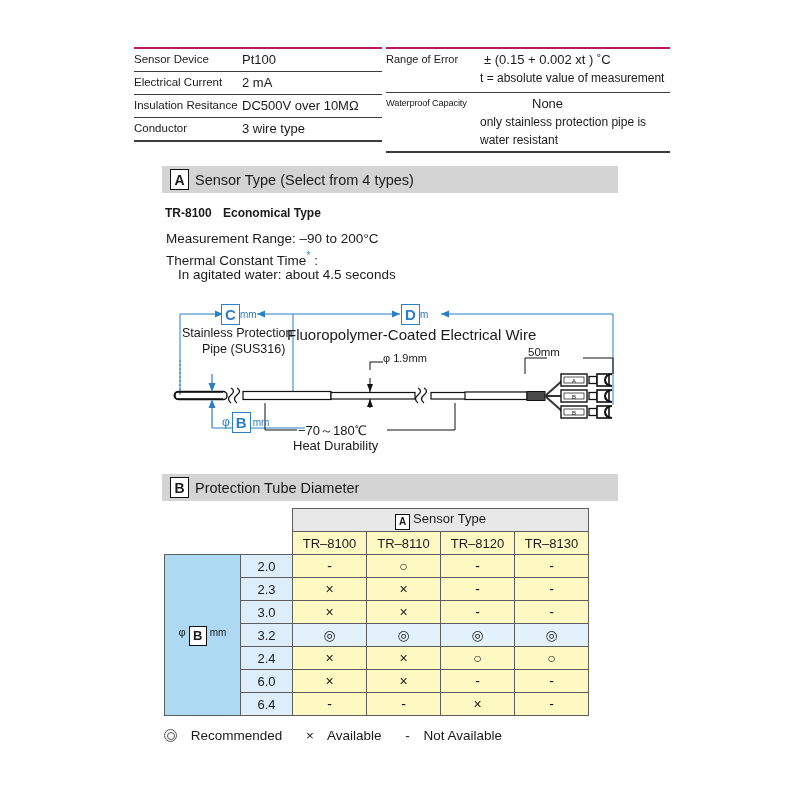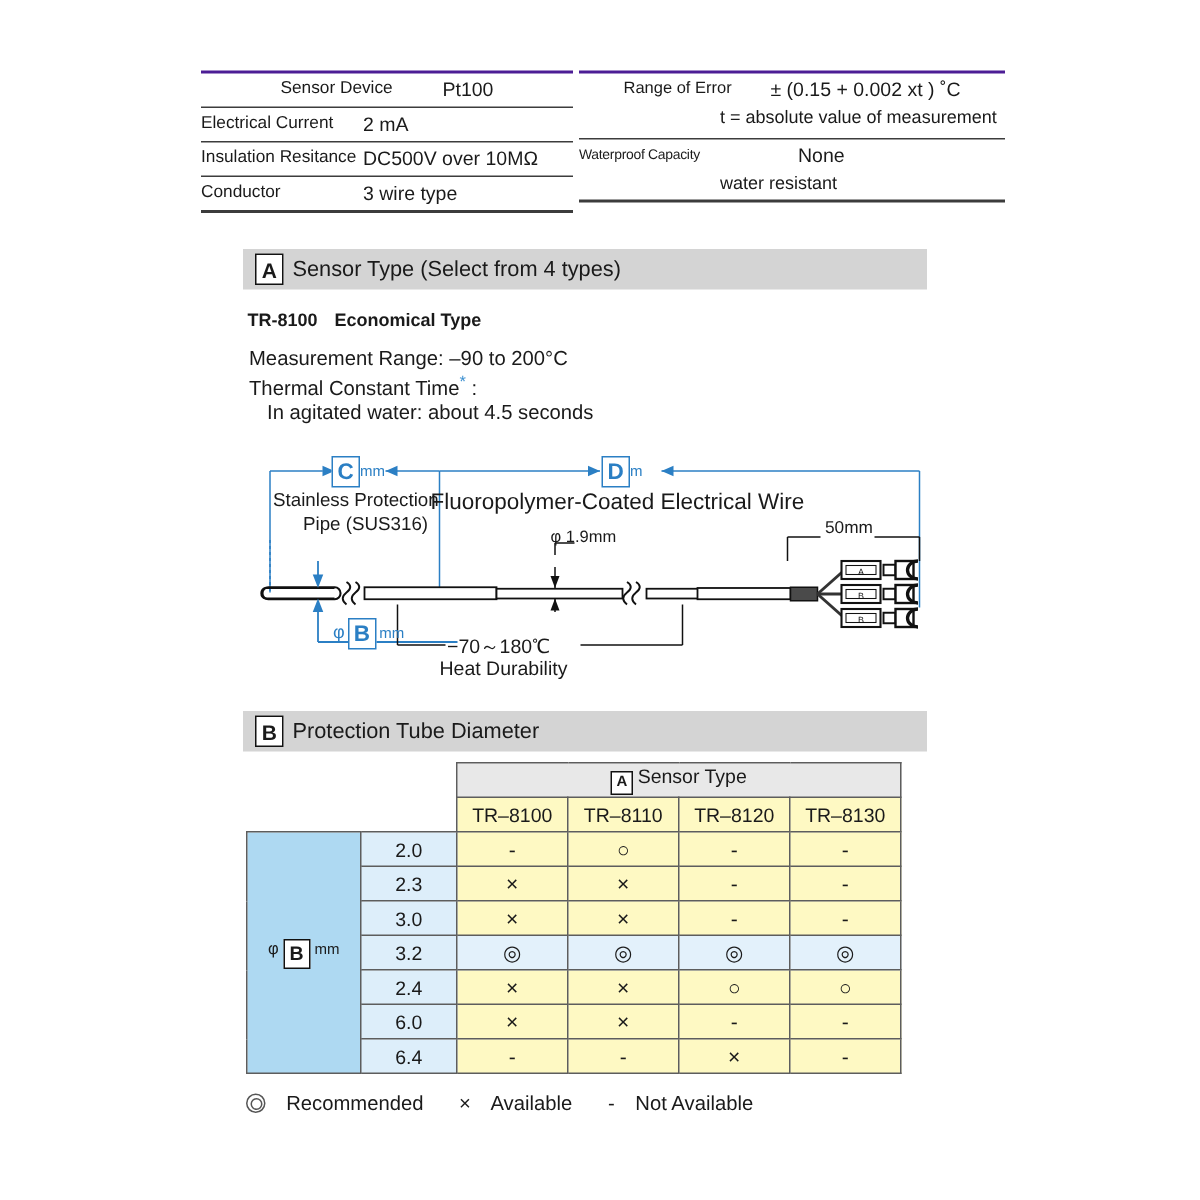--- a/index.html
+++ b/index.html
@@ -16,21 +16,21 @@
   
   .spec{
     position:absolute;left:134px;top:47px;width:536px;
   }
   .spec-cols{display:flex;}
   .spec-col{box-sizing:border-box;}
   .spec-col.left{width:248px;}
   .spec-col.right{width:288px;padding-left:4px;}
   .spec-row{display:flex;align-items:flex-start;
     border-top:1px solid #3c3c3c;padding:3px 0 3px 0;}
-  .spec-row.thick{border-top:2px solid #4c1d95;justify-content:center;}
+  .spec-row.thick{border-top:2px solid #be185d;}
   .spec-row.last{border-bottom:2px solid #3c3c3c;}
   .spec-row.nobord{border-top:none;}
   .spec-key{font-size:11.5px;line-height:15px;white-space:nowrap;}
   .left .spec-key{width:108px;}
   .right .spec-key{width:98px;font-size:11px;}
   .right .spec-key.tiny{font-size:9.3px;letter-spacing:-0.2px;}
   .spec-val{font-size:13px;line-height:16px;}
   .spec-sub{font-size:12px;line-height:15px;padding-left:98px;}
   .right .spec-sub{padding-left:102px;}
 
@@ -70,21 +70,21 @@
   table.pt{border-collapse:collapse;}
   table.pt td,table.pt th{
     border:1px solid #5d5d5d;
     font-size:13px;text-align:center;
     height:23px;box-sizing:border-box;
     font-weight:normal;
     padding:0;
   }
   .hdr{background:#e8e8e8;}
   .lblcell{background:#aed9f2;width:76px;}
-  .valcell{background:#ddeefa;width:64px;font-weight:bold;font-size:14px;}
+  .valcell{background:#ddeefa;width:52px;font-weight:bold;font-size:14px;}
   .datacell{width:74px;background:#fef9c3;}
   .datacell.hl{background:#e3f1fb;}
   .sym{font-size:14px;line-height:1;}
   .legend{position:absolute;left:164px;top:728px;font-size:13.5px;}
   .legend span{margin-right:10px;}
   .dbl{display:inline-block;position:relative;width:13px;height:13px;vertical-align:-2px;}
   .dbl:before,.dbl:after{content:"";position:absolute;border:1px solid #555;border-radius:50%;}
   .dbl:before{left:0;top:0;width:11px;height:11px;}
   .dbl:after{left:2.5px;top:2.5px;width:6px;height:6px;}
 </style>
@@ -119,20 +119,23 @@
           <div class="spec-key">Range of Error</div>
           <div class="spec-val">± (0.15 + 0.002 xt ) ˚C</div>
         </div>
         <div class="spec-row nobord" style="padding-top:0;">
           <div class="spec-sub" style="padding-left:94px;">t = absolute value of measurement</div>
         </div>
         <div class="spec-row" style="margin-top:3px;gap:48px;">
           <div class="spec-key tiny">Waterproof Capacity</div>
           <div class="spec-val">None</div>
         </div>
+        <div class="spec-row nobord" style="padding-top:0;">
+          <div class="spec-sub" style="padding-left:94px;">only stainless protection pipe is</div>
+        </div>
         <div class="spec-row nobord last" style="padding-top:0;">
           <div class="spec-sub" style="padding-left:94px;">water resistant</div>
         </div>
       </div>
     </div>
   </div>
 
   <div class="sec-bar" style="left:162px;top:166px;width:456px;">
     <span class="badge">A</span>
     <span class="sec-title">Sensor Type (Select from 4 types)</span>
@@ -282,22 +285,22 @@
     
     <div class="dlabel blue" style="left:56px;top:4px;">
       <span class="bbadge">C</span><span style="font-size:10px;">mm</span>
     </div>
     <div class="dlabel blue" style="left:236px;top:4px;">
       <span class="bbadge">D</span><span style="font-size:10px;">m</span>
     </div>
     <div class="dlabel" style="left:17px;top:26px;font-size:12.5px;">Stainless Protection</div>
     <div class="dlabel" style="left:37px;top:42px;font-size:12.5px;">Pipe (SUS316)</div>
     <div class="dlabel" style="left:122px;top:26px;font-size:15px;">Fluoropolymer-Coated Electrical Wire</div>
-    <div class="dlabel" style="left:385px;top:46px;font-size:11.5px;">50mm</div>
-    <div class="dlabel" style="left:202px;top:52px;font-size:11px;">φ 1.9mm</div>
+    <div class="dlabel" style="left:363px;top:46px;font-size:11.5px;">50mm</div>
+    <div class="dlabel" style="left:218px;top:52px;font-size:11px;">φ 1.9mm</div>
     <div class="dlabel blue" style="left:57px;top:112px;">
       <span style="font-size:12px;">φ</span><span class="bbadge" style="margin:0 2px;">B</span><span style="font-size:10px;">mm</span>
     </div>
     <div class="dlabel" style="left:133px;top:122px;font-size:13px;">−70～180℃</div>
     <div class="dlabel" style="left:128px;top:138px;font-size:13px;">Heat Durability</div>
   </div>
 
   <div class="sec-bar" style="left:162px;top:474px;width:456px;">
     <span class="badge">B</span>
     <span class="sec-title">Protection Tube Diameter</span>

